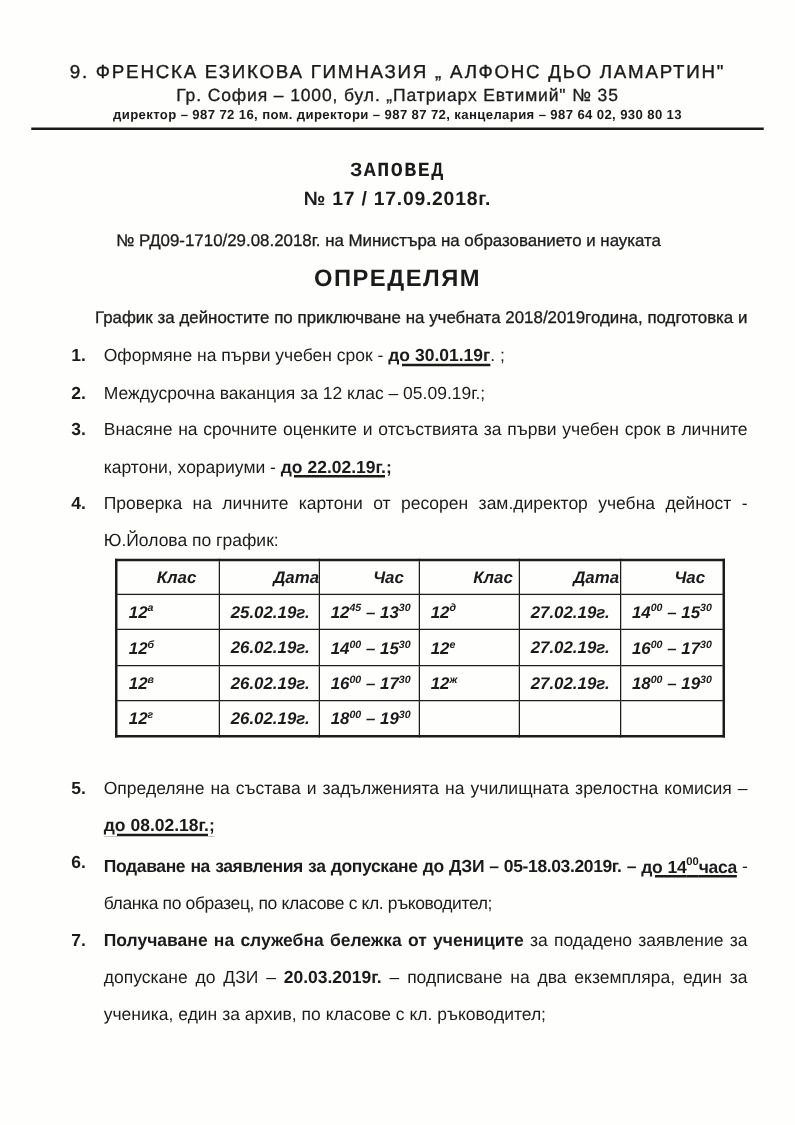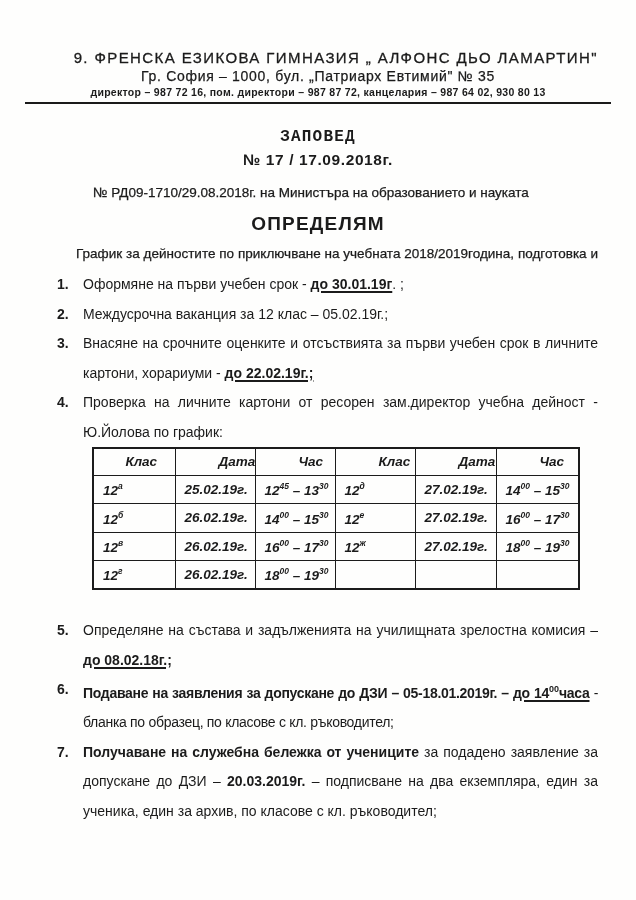--- a/index.html
+++ b/index.html
@@ -7,21 +7,21 @@
   body { width: 636px; height: 900px; background: #ffffff; }
   .page {
     width: 636px; height: 900px;
     background: #fefefd;
     padding: 48px 38px 0;
     font-family: "Liberation Sans", sans-serif;
     color: #1b1b1b;
     overflow: hidden;
   }
   .center { text-align: center; }
-  .school   { font-size: 15px;  letter-spacing: 1.4px; line-height: 19px; white-space: nowrap; text-align: right; -webkit-text-stroke: .3px; }
+  .school   { font-size: 15px;  letter-spacing: 1.4px; line-height: 19px; white-space: nowrap; -webkit-text-stroke: .3px; }
   .addr     { font-size: 14px;  letter-spacing: .7px;  line-height: 18px; -webkit-text-stroke: .25px; }
   .contacts { font-size: 10.5px; font-weight: 700; letter-spacing: .3px; line-height: 14px; }
   .rule { border-top: 2.5px solid #1a1a1a; margin: 3px -13px 0; height: 0; }
   .title    { font-size: 16px;   font-weight: 700; letter-spacing: 1.2px; margin-top: 24px; line-height: 18px; font-family: Liberation Mono, monospace; }
   .num-line { font-size: 15.5px; font-weight: 700; letter-spacing: .6px;  margin-top: 5px;  line-height: 18px; }
   .para { font-size: 13.5px; line-height: 19.5px; margin-top: 14px; -webkit-text-stroke: .25px; }
   .para .tline.just { text-align: justify; text-align-last: justify; }
   .para.preamble .tline:first-child { padding-left: 55px; }
   .para.intro    .tline:first-child { padding-left: 38px; }
   .determine { font-size: 19px; font-weight: 700; letter-spacing: 1.2px; margin-top: 12px; line-height: 18px; }
@@ -70,21 +70,21 @@
       <div class="tline just">График за дейностите по приключване на учебната 2018/2019година, подготовка и</div>
     </div>
 
   <div class="list">
       <div class="item">
         <div class="num">1.</div>
         <div class="body"><span class="">Оформяне на първи учебен срок - </span><span class="u"><span class="b">до 30.01.19г</span></span><span class="">. ;</span></div>
       </div>
       <div class="item">
         <div class="num">2.</div>
-        <div class="body"><span class="">Междусрочна ваканция за 12 клас – 05.02.19г.;</span></div>
+        <div class="body"><span class="">Междусрочна ваканция за 12 клас – 05.09.19г.;</span></div>
       </div>
       <div class="item">
         <div class="num">3.</div>
         <div class="body"><span class="">Внасяне на срочните оценките и отсъствията за първи учебен срок в личните картони, хорариуми - </span><span class="u"><span class="b">до 22.02.19г.;</span></span></div>
       </div>
       <div class="item">
         <div class="num">4.</div>
         <div class="body"><span class="">Проверка на личните картони от ресорен зам.директор учебна дейност - Ю.Йолова по график:</span></div>
       </div>
     </div>
@@ -144,21 +144,21 @@
       </tbody>
   </table>
 
   <div class="list list2">
       <div class="item">
         <div class="num">5.</div>
         <div class="body"><span class="">Определяне на състава и задълженията на училищната зрелостна комисия – </span><span class="u"><span class="b">до 08.02.18г.;</span></span></div>
       </div>
       <div class="item">
         <div class="num">6.</div>
-        <div class="body"><span class="b">Подаване на заявления за допускане до ДЗИ – 05-18.01.2019г. – </span><span class="u"><span class="b">до 14</span><span class="b sup">00</span><span class="b">часа</span></span><span class=""> - бланка по образец, по класове с кл. ръководител;</span></div>
+        <div class="body"><span class="b">Подаване на заявления за допускане до ДЗИ – 05-18.03.2019г. – </span><span class="u"><span class="b">до 14</span><span class="b sup">00</span><span class="b">часа</span></span><span class=""> - бланка по образец, по класове с кл. ръководител;</span></div>
       </div>
       <div class="item">
         <div class="num">7.</div>
         <div class="body"><span class="b">Получаване на служебна бележка от учениците</span><span class=""> за подадено заявление за допускане до ДЗИ – </span><span class="b">20.03.2019г.</span><span class=""> – подписване на два екземпляра, един за ученика, един за архив, по класове с кл. ръководител;</span></div>
       </div>
     </div>
 
 </div>
 
 </body></html>

